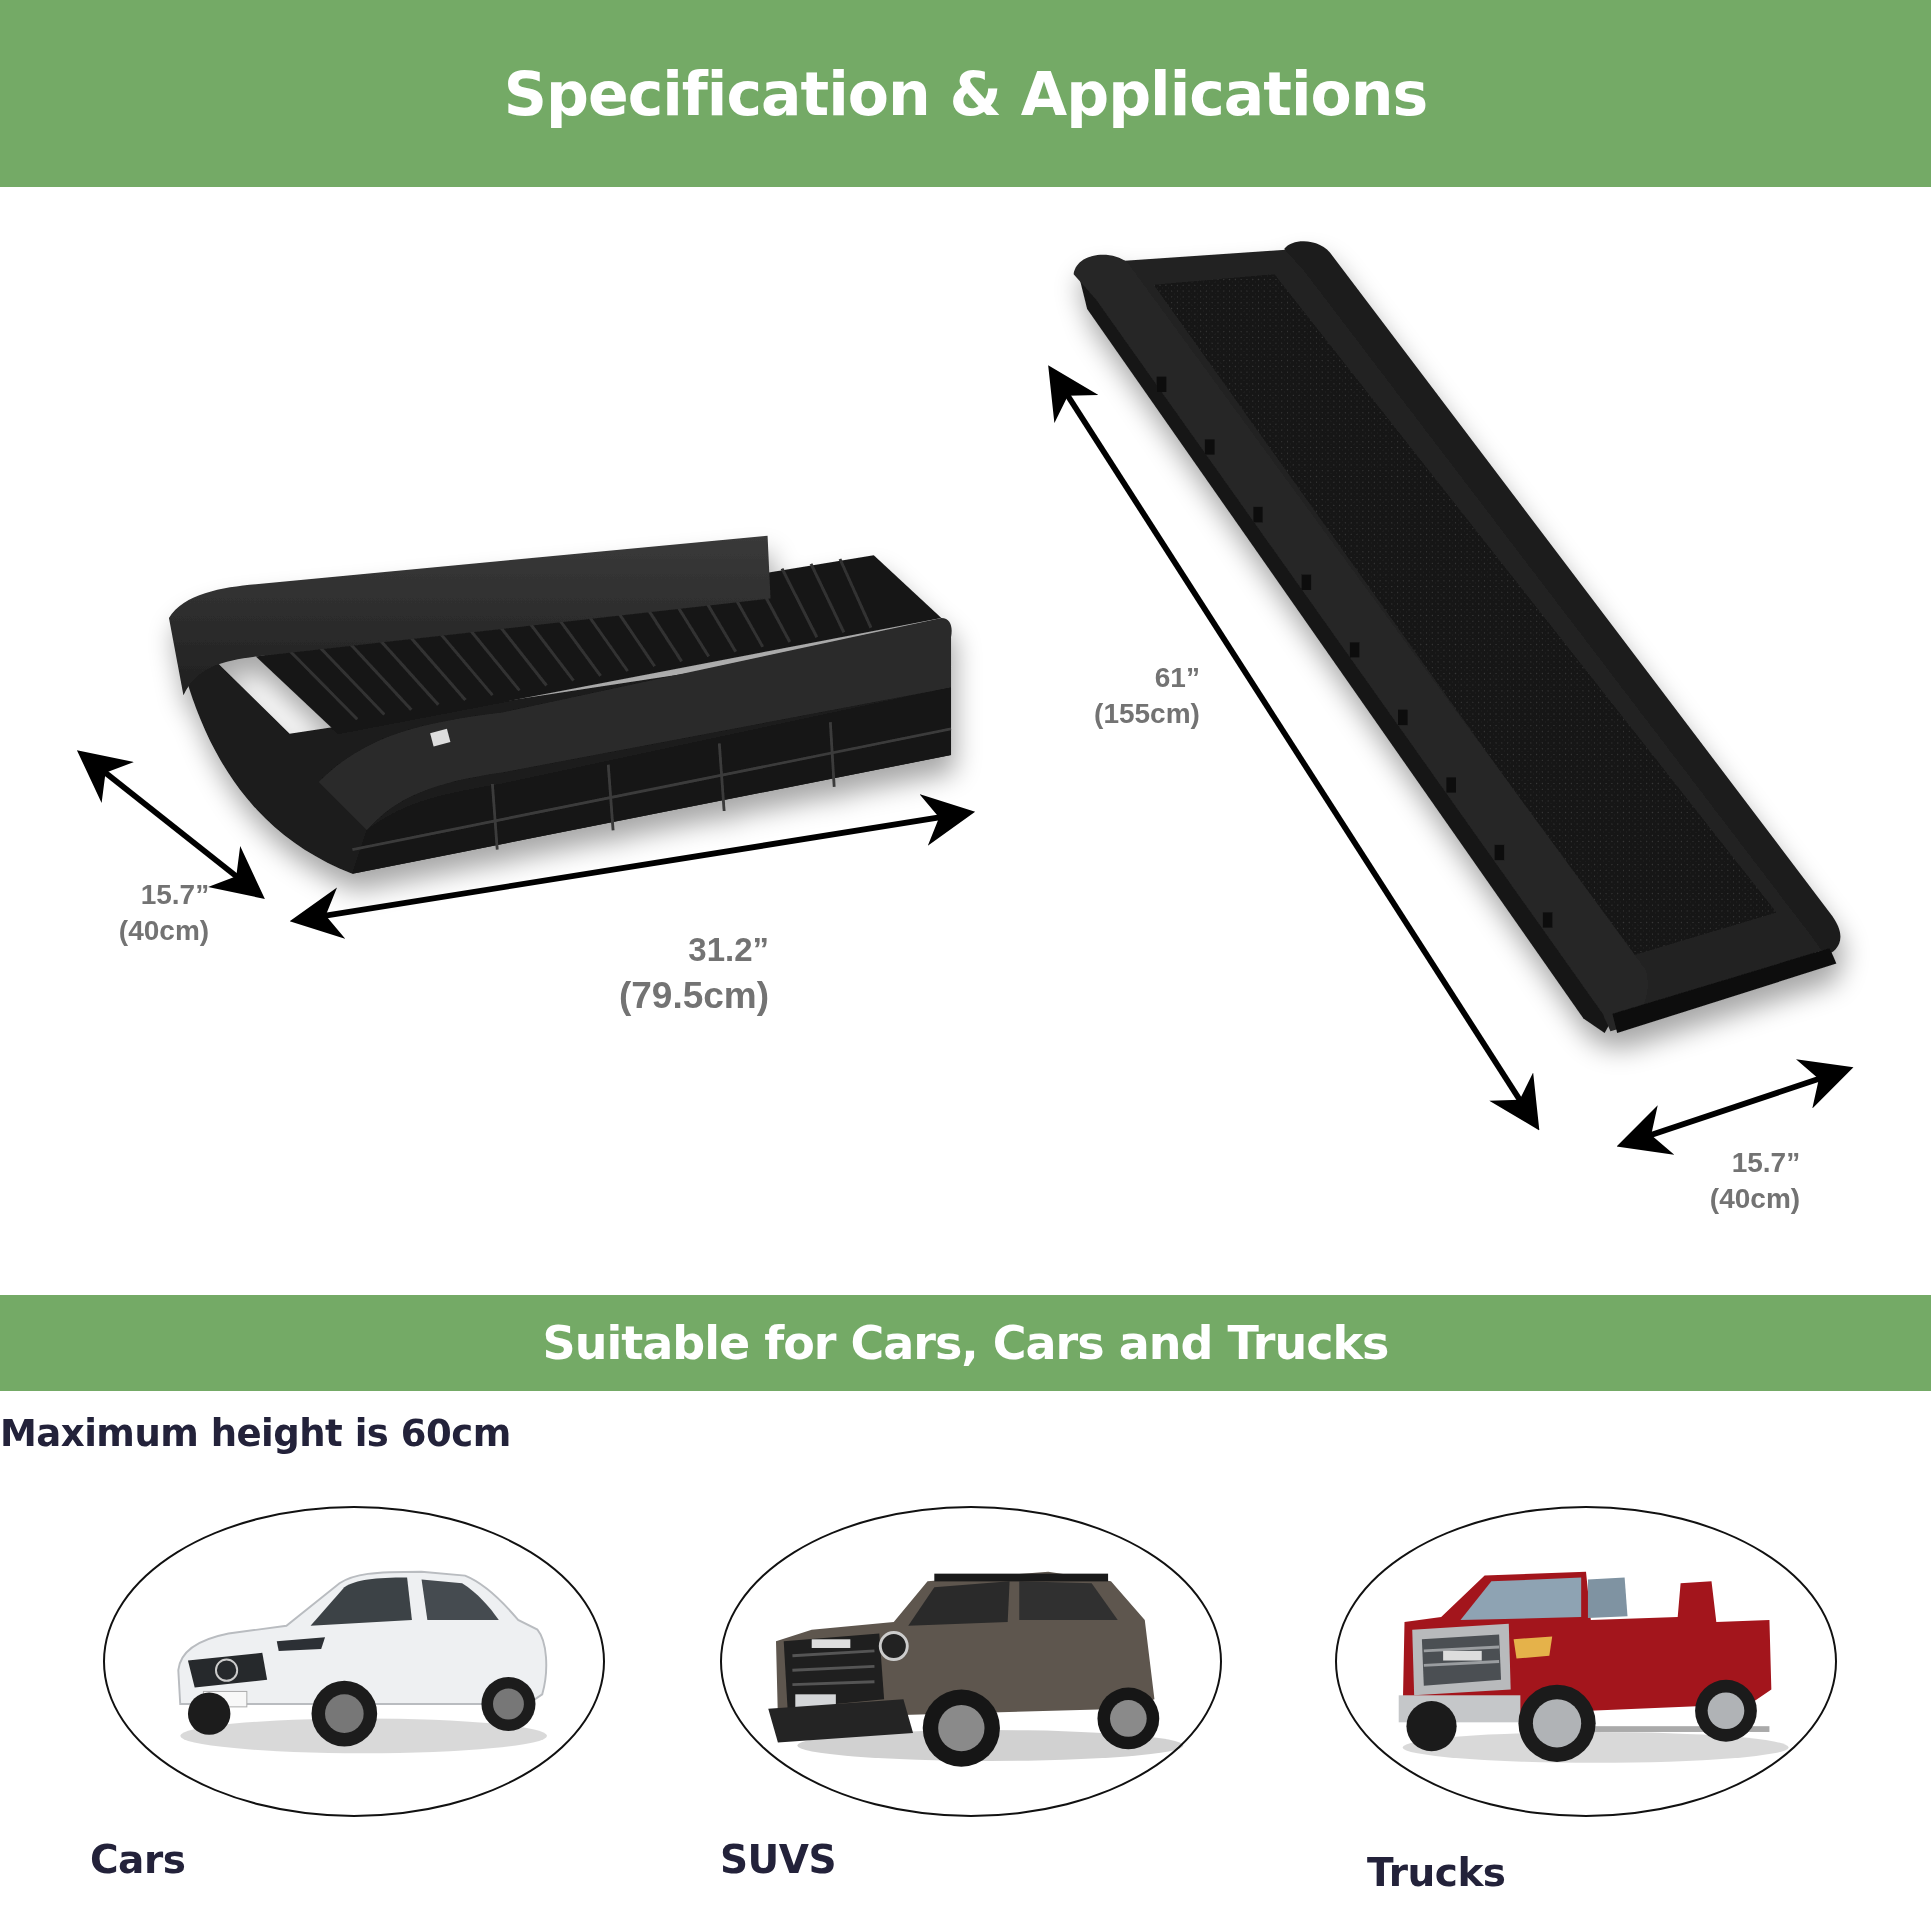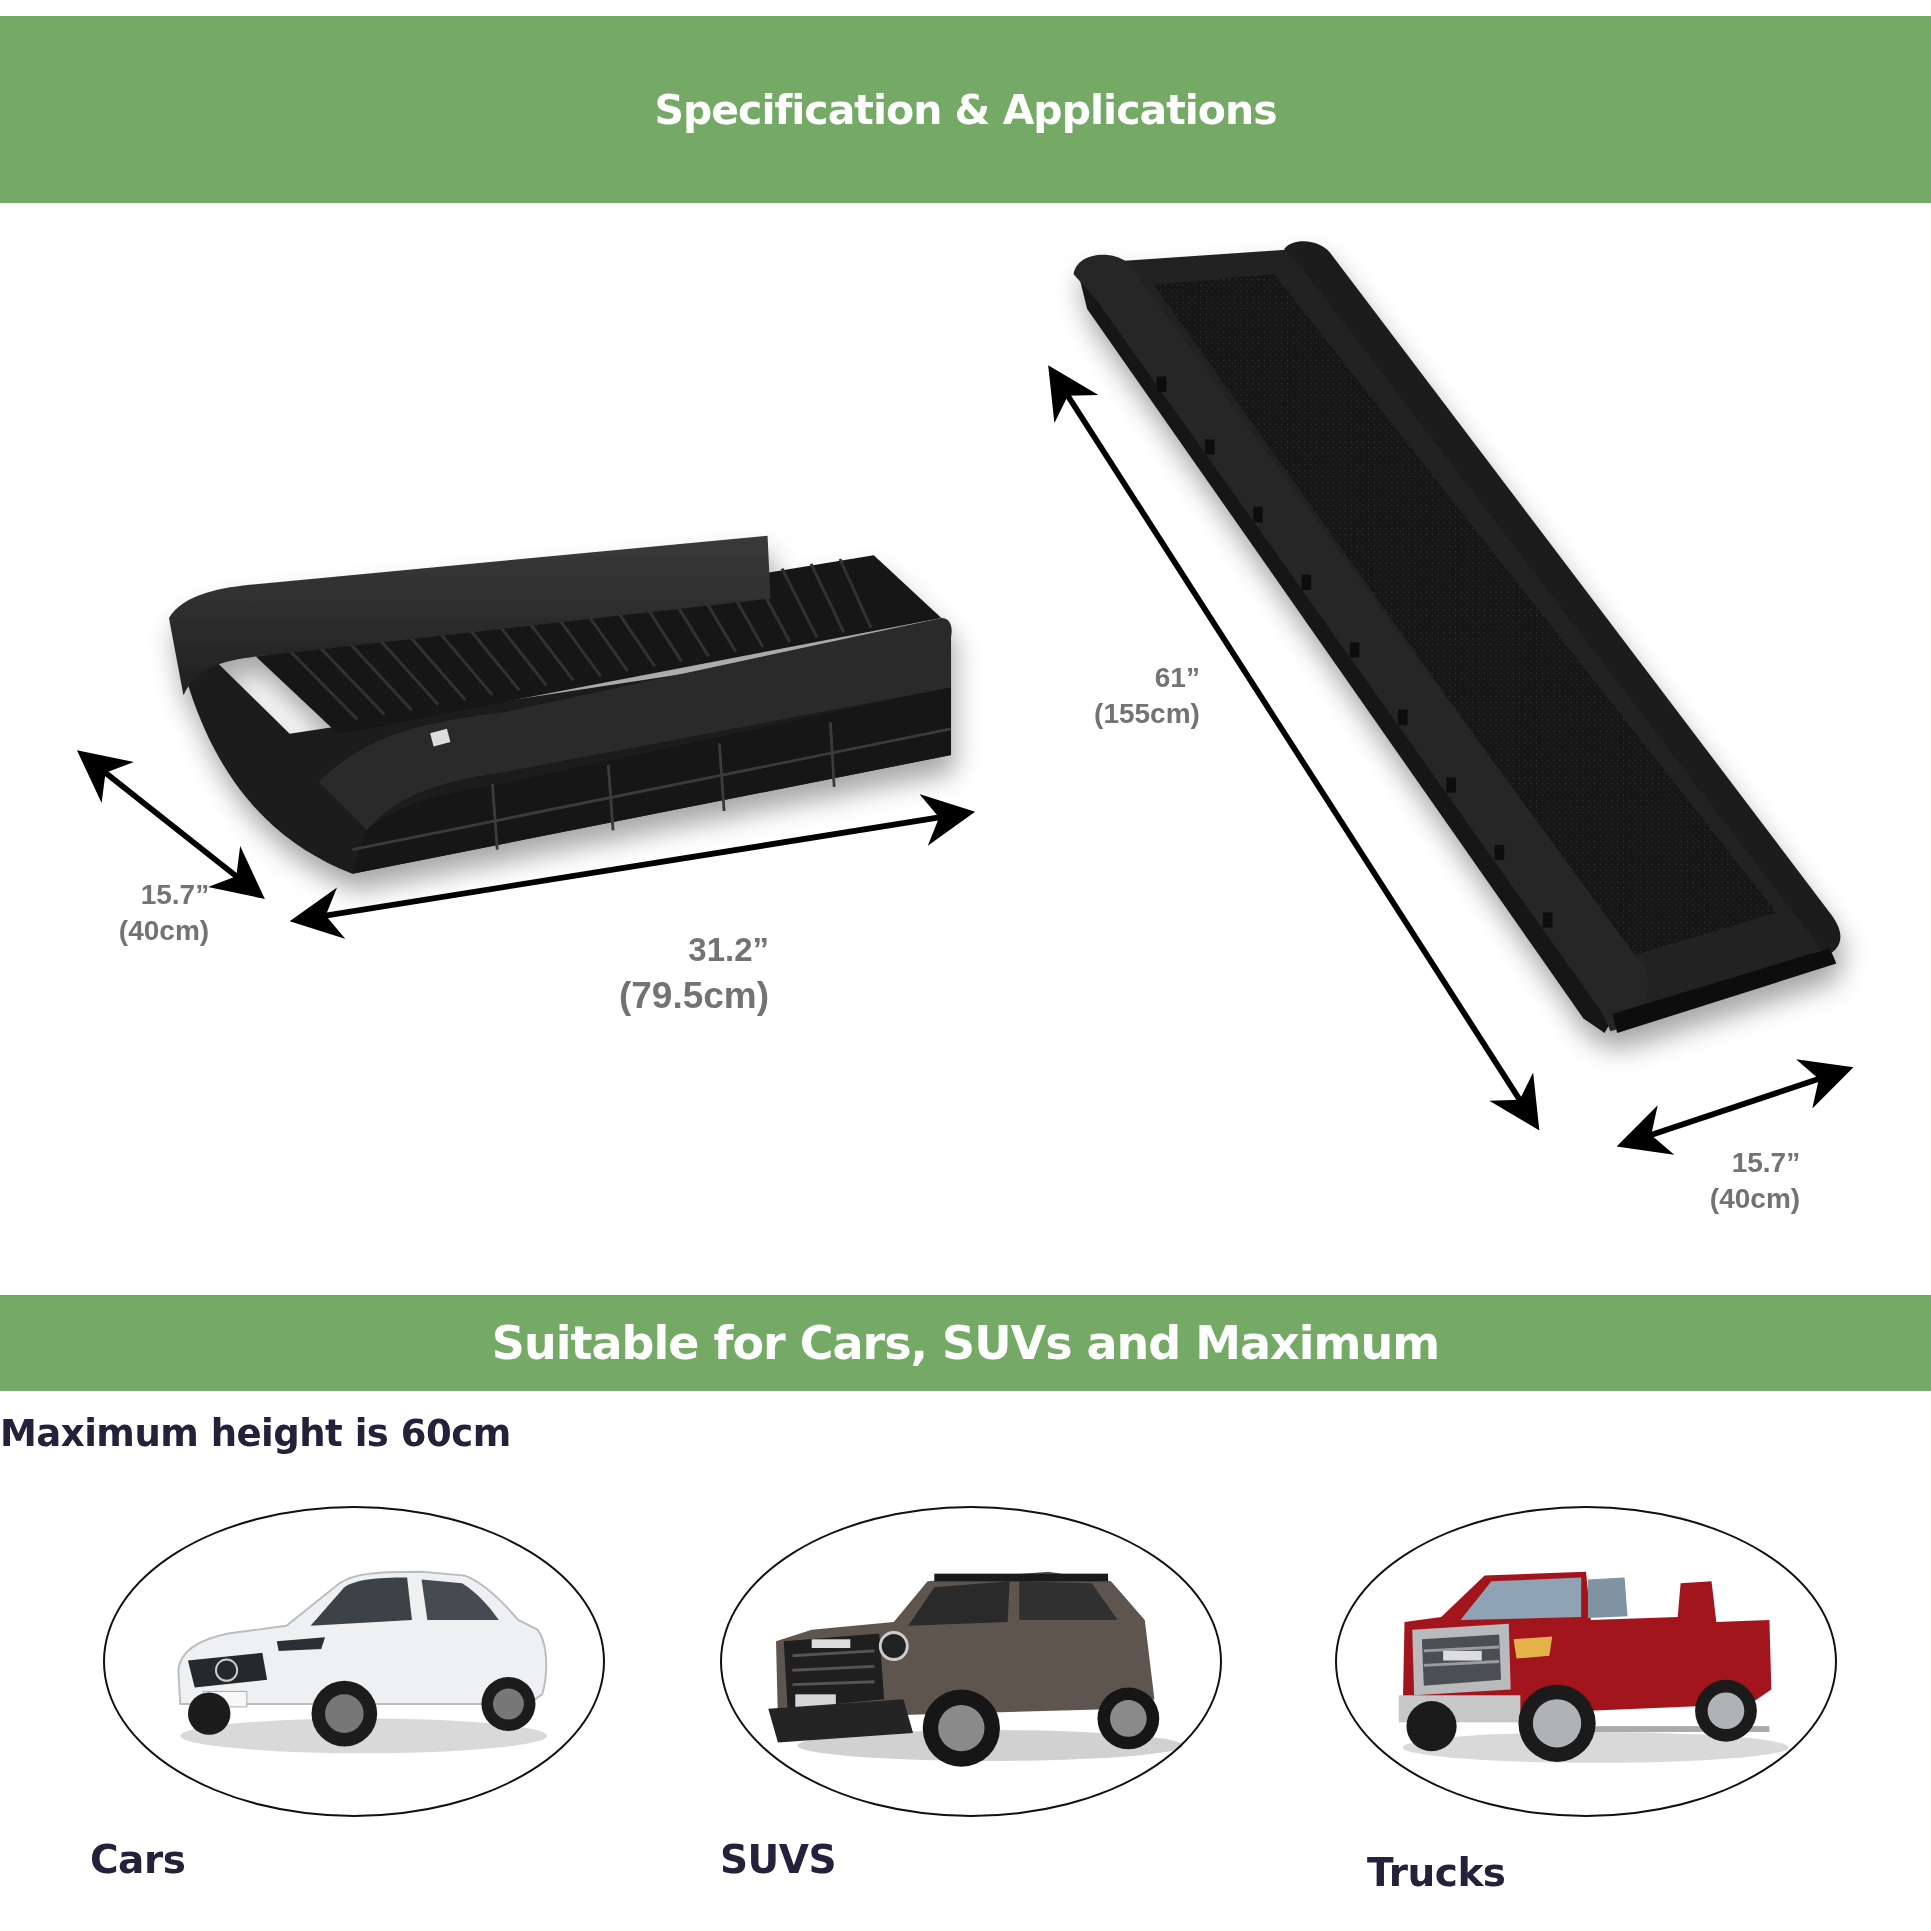--- a/index.html
+++ b/index.html
@@ -1,18 +1,18 @@
 <!DOCTYPE html>
 <html><head>
 <meta charset="utf-8">
 <style>
   html, body { margin: 0; padding: 0; background: #ffffff; }
   body { width: 1931px; height: 1931px; position: relative; overflow: hidden; font-family: "DejaVu Sans", "Liberation Sans", sans-serif; }
   .band { position: absolute; left: 0; width: 1931px; display: flex; align-items: center; justify-content: center; color: #ffffff; font-weight: bold; }
-  .band-top { top: 16px; height: 187px; font-size: 41px; letter-spacing: -1px; }
+  .band-top { top: 0; height: 187px; font-size: 60px; letter-spacing: -1px; }
   .band-mid { top: 1295px; height: 96px; font-size: 46px; letter-spacing: -1px; }
   .subtitle { position: absolute; top: 1412px; left: 0; width: 1731px; text-align: left; font-size: 37px; font-weight: bold; letter-spacing: -0.5px; }
   .dim { position: absolute; text-align: right; font-family: "Liberation Sans", sans-serif; font-weight: bold; color: #737373; line-height: 1.3; transform: translateX(-50%); white-space: nowrap; }
   .dim .in { font-size: 33px; display: block; }
   .dim .cm { font-size: 37px; display: block; }
   .dim-sm .in, .dim-sm .cm { font-size: 28px; }
   .illus { position: absolute; left: 0; top: 0; width: 1931px; height: 1931px; }
   .vehicle-card { position: absolute; top: 1506px; width: 502px; height: 311px; }
   .vehicle-ellipse { position: absolute; inset: 0; border: 2.9px solid #111; border-radius: 50%; box-sizing: border-box; background: #fff; }
   .vehicle-art { position: absolute; left: 0; top: 0; width: 502px; height: 311px; }
@@ -145,21 +145,21 @@
 <div class="dim dim-sm" style="left:1147px; top:660px;">
   <span class="in">61”</span>
   <span class="cm">(155cm)</span>
 </div>
 <div class="dim dim-sm" style="left:1755px; top:1145px;">
   <span class="in">15.7”</span>
   <span class="cm">(40cm)</span>
 </div>
 
 <div class="band band-mid">
-  <span>Suitable for Cars, SUVs and Maximum</span>
+  <span>Suitable for Cars, Cars and Trucks</span>
 </div>
 
 <div class="subtitle" style="color:#23223A;">Maximum height is 60cm</div>
 
 <div class="vehicle-card" style="left:103px;">
   <div class="vehicle-ellipse"></div>
   <svg class="vehicle-art" viewBox="0 0 520 322">
     <ellipse cx="270" cy="238" rx="190" ry="18" fill="#000" opacity="0.15"></ellipse>
     <path d="M80,205 L78,170 C80,150 100,138 130,132 L190,124 L245,80 C260,70 280,68 330,68 L375,72 C395,80 415,100 430,118 L450,128 C460,140 462,170 455,195 L440,205 Z" fill="#eef0f2" stroke="#b9bcc0" stroke-width="2"></path>
     <path d="M250,84 C262,76 282,74 315,74 L320,118 L215,124 Z" fill="#3c4246"></path>

